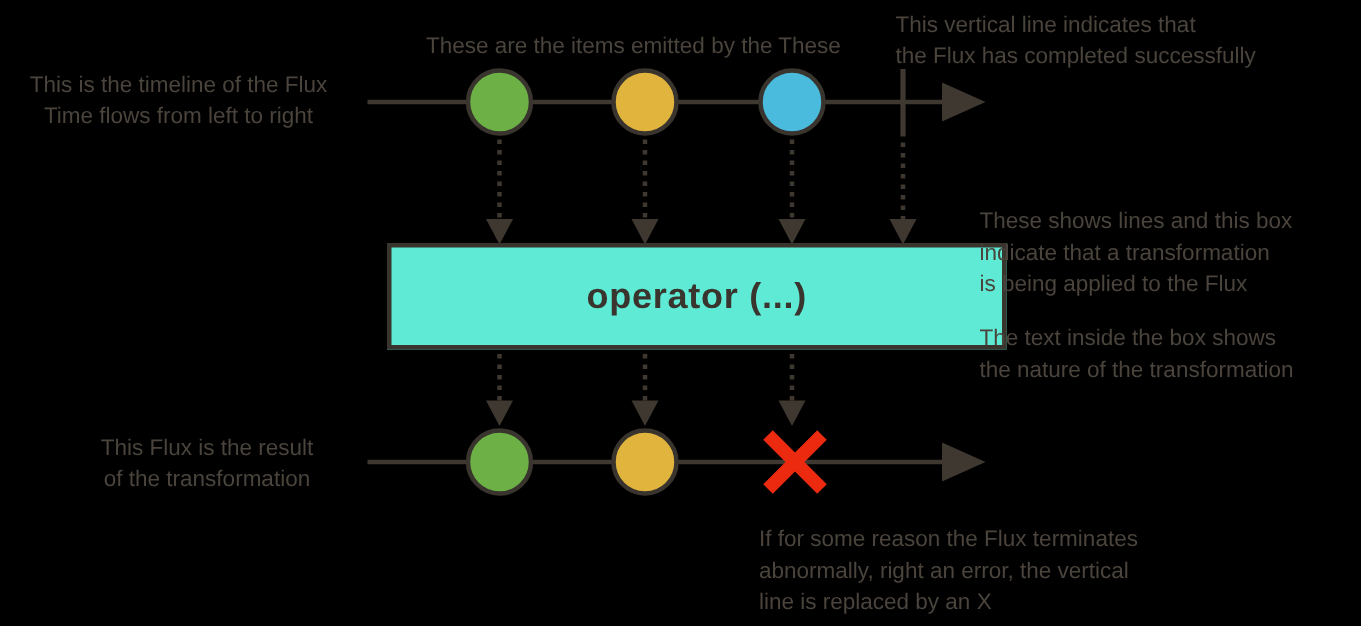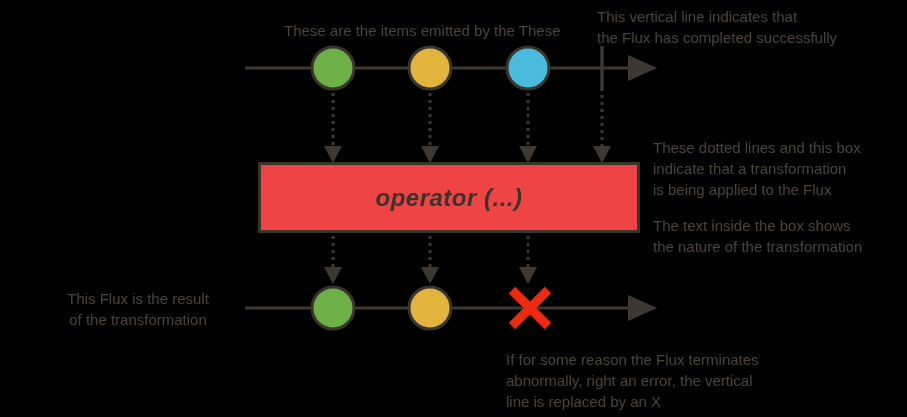--- a/index.html
+++ b/index.html
@@ -30,29 +30,28 @@
     color: #4a443c;
     font-size: 15px;
     line-height: 21px;
     white-space: pre-line;
   }
   .ann.center { text-align: center; }
   #operator-box {
     position: absolute;
     left: 258px;
     top: 162px;
-    width: 382px;
+    width: 413px;
     height: 71px;
     box-sizing: border-box;
-    background: #ef4444;
+    background: #5eead4;
     border: 3px solid #39342d;
     display: flex;
     align-items: center;
     justify-content: center;
-    font-style: italic;
   }
   #operator-box .label {
     font-size: 24px;
     font-weight: bold;
     color: #39342d;
     letter-spacing: 0.5px;
   }
   #note-timeline { left: 0px;   top: 46px;  width: 238px; }
   #note-items    { left: 284px; top: 20px; }
   #note-complete { left: 597px; top: 6px; }
@@ -102,24 +101,26 @@
     <circle cx="333" cy="308" r="21" stroke-width="3" fill="#6cb046" stroke="#39342d"></circle>
     <circle cx="430" cy="308" r="21" stroke-width="3" fill="#e1b43e" stroke="#39342d"></circle>
 
     <path d="M512 290 L548 326 M548 290 L512 326" fill="none" stroke-width="9" stroke-linecap="butt" stroke="#ec2a10"></path>
   </svg>
 
   <div id="operator-box">
     <span class="label">operator (...)</span>
   </div>
 
+  <div class="ann center" id="note-timeline">This is the timeline of the Flux
+Time flows from left to right</div>
   <div class="ann" id="note-items">These are the items emitted by the These</div>
   <div class="ann" id="note-complete">This vertical line indicates that
 the Flux has completed successfully</div>
-  <div class="ann" id="note-transform">These dotted lines and this box
+  <div class="ann" id="note-transform">These shows lines and this box
 indicate that a transformation
 is being applied to the Flux</div>
   <div class="ann" id="note-boxtext">The text inside the box shows
 the nature of the transformation</div>
   <div class="ann center" id="note-result">This Flux is the result
 of the transformation</div>
   <div class="ann" id="note-error">If for some reason the Flux terminates
 abnormally, right an error, the vertical
 line is replaced by an X</div>
 </div>

